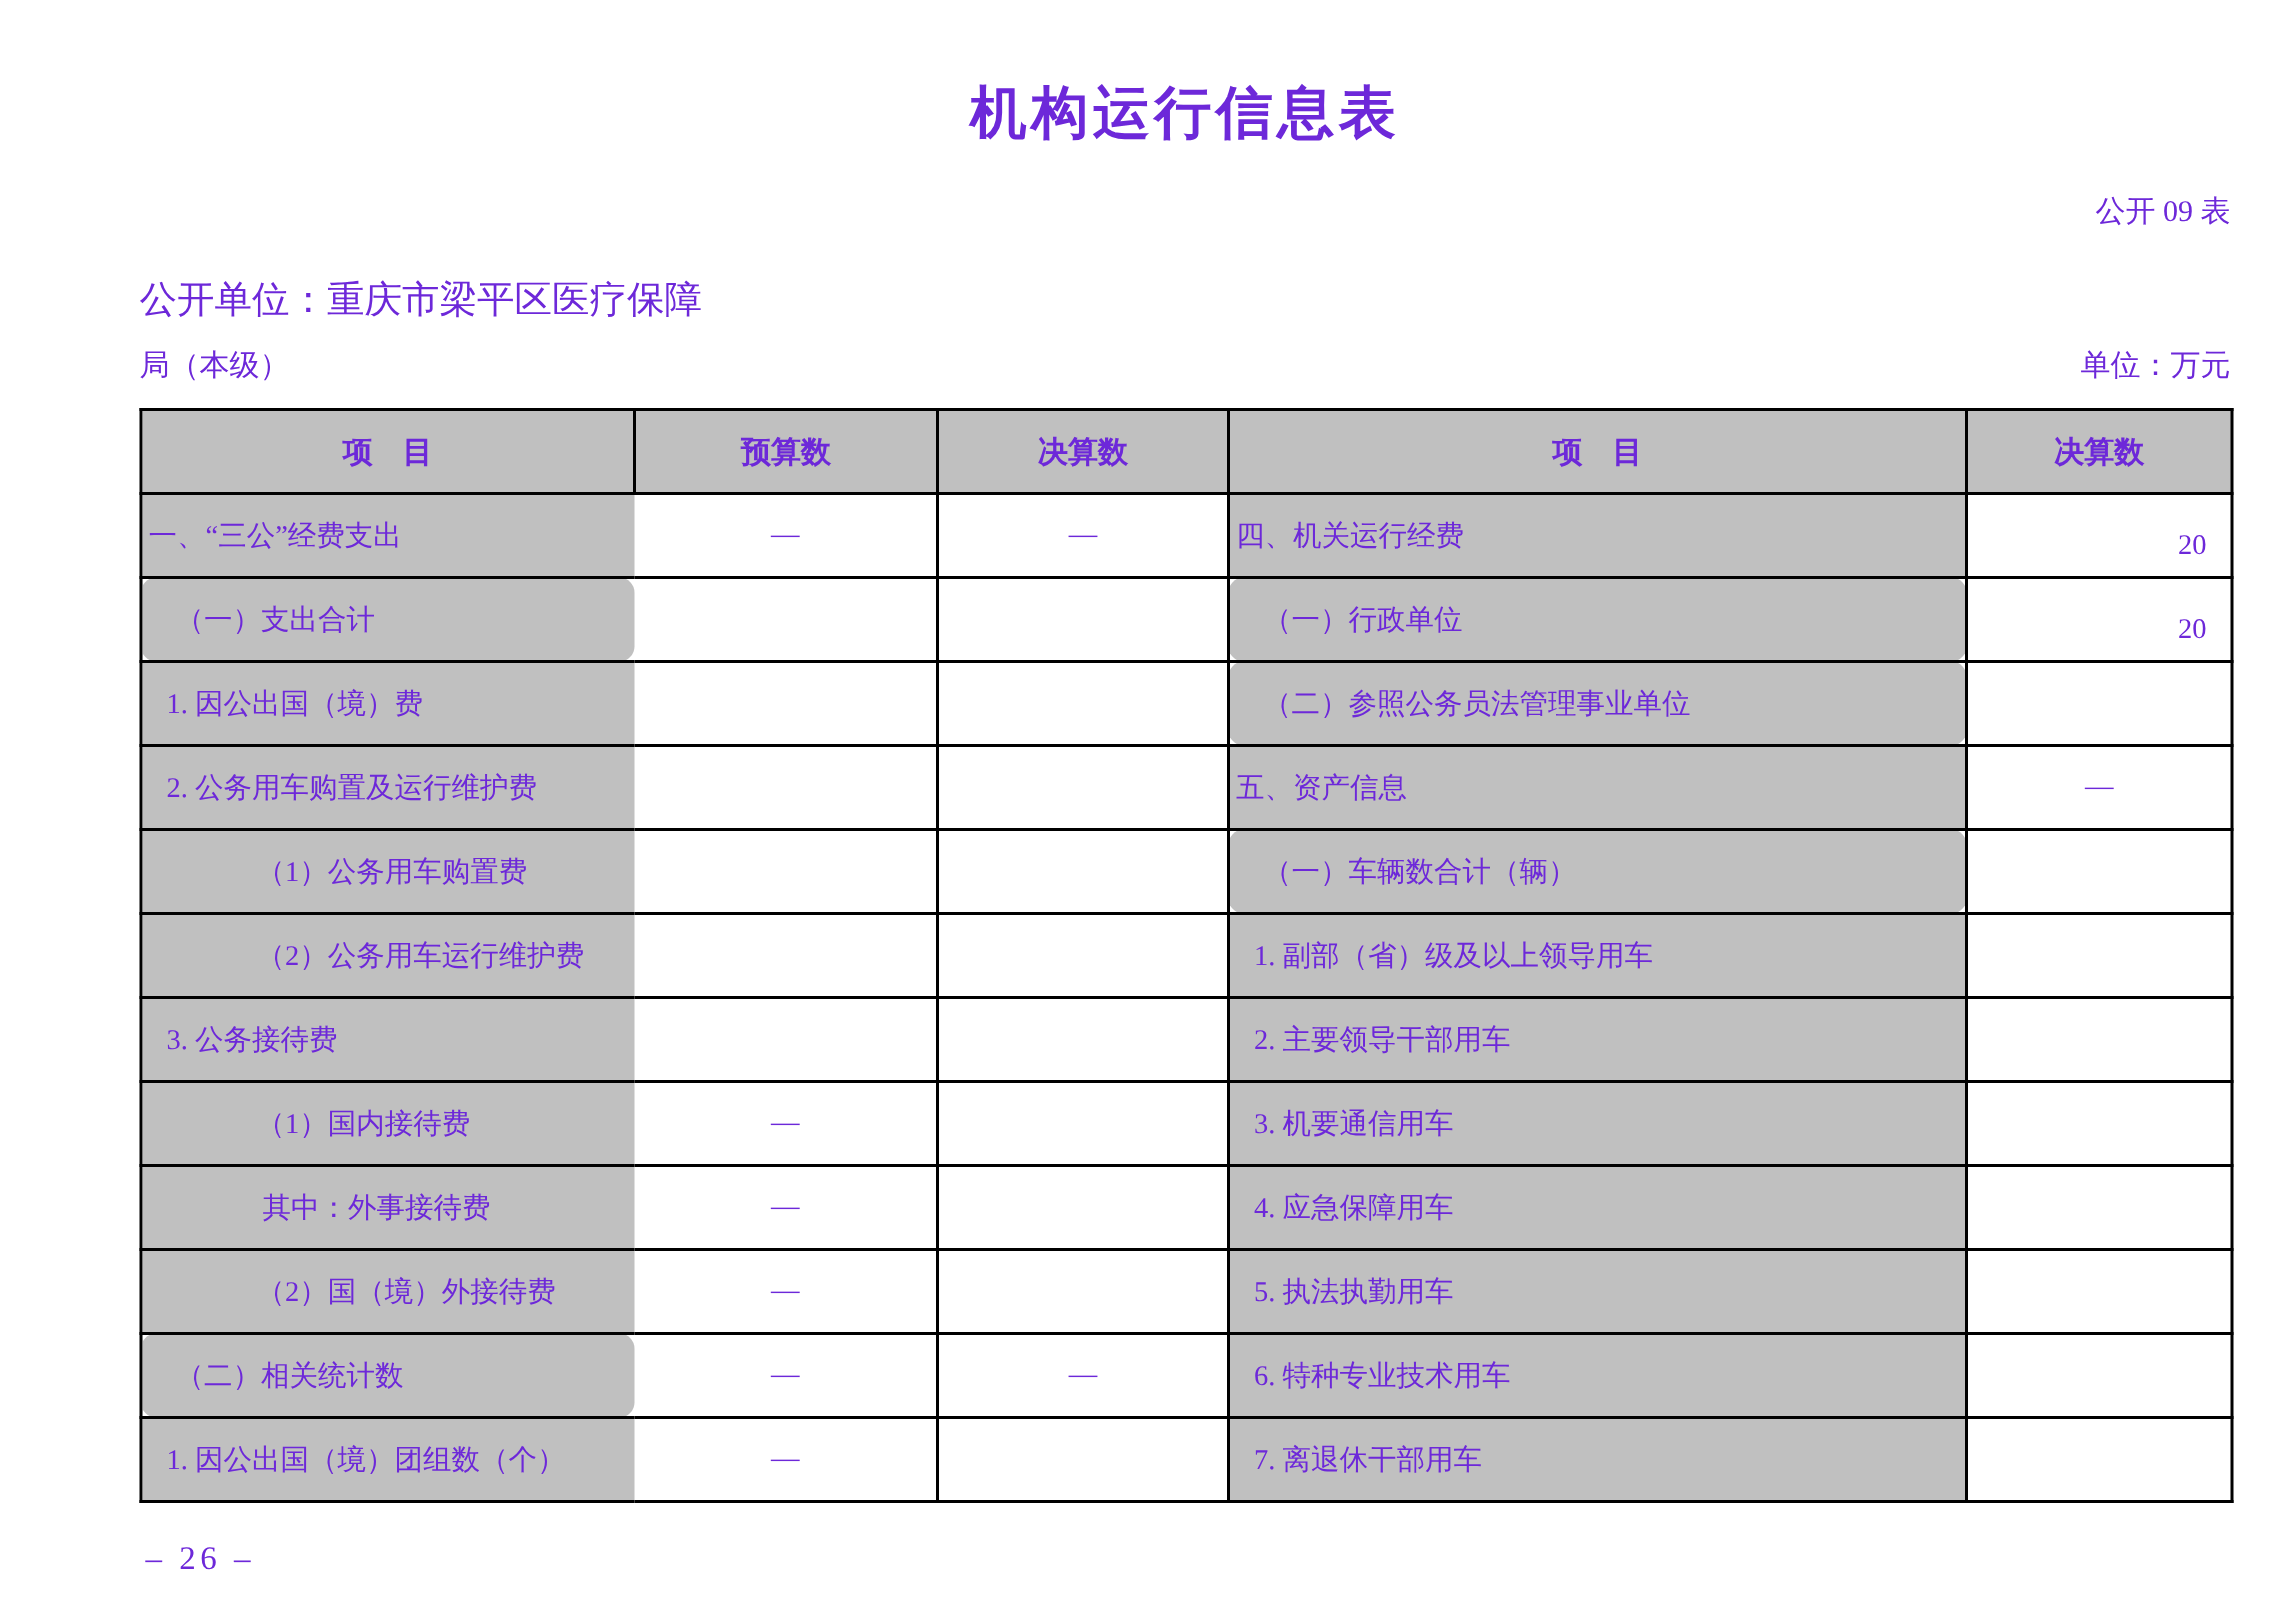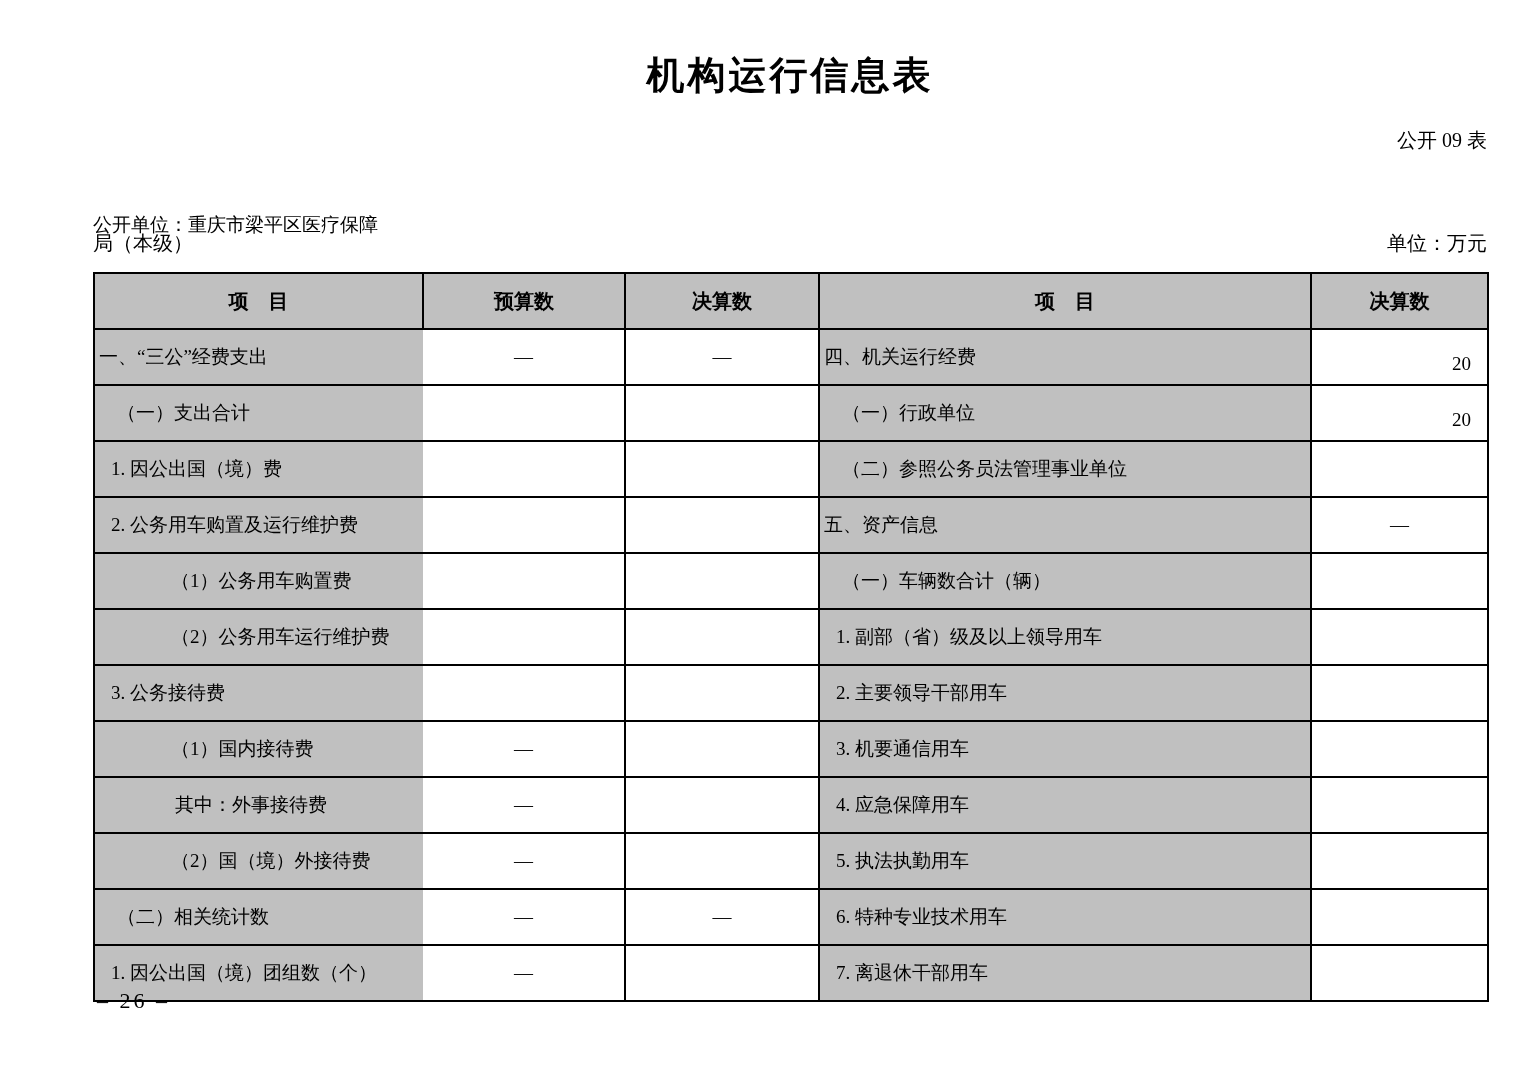--- a/index.html
+++ b/index.html
@@ -1,29 +1,29 @@
 <!DOCTYPE html>
 <html><head>
 <meta charset="utf-8">
 <style>
   html,body{margin:0;padding:0;background:#ffffff;}
   .page{
     position:relative;width:1520px;height:1073px;background:#ffffff;
-    font-family:"Liberation Serif","DejaVu Serif",serif;color:#000000;
+    font-family:"Liberation Serif","DejaVu Serif",serif;color:#6d28d9;
     overflow:hidden;
   }
   .doc-title{
     position:absolute;top:50px;left:93px;width:1394px;
     text-align:center;font-size:38px;font-weight:700;letter-spacing:3px;
   }
   .table-code{
     position:absolute;top:127px;left:93px;width:1394px;
     text-align:right;font-size:20px;
   }
-  .unit-line1{position:absolute;top:183px;left:93px;font-size:19px;margin-top:29px;}
+  .unit-line1{position:absolute;top:183px;left:93px;font-size:25px;}
   .unit-row{
     position:absolute;top:230px;left:93px;width:1394px;
     display:flex;justify-content:space-between;font-size:20px;
   }
   table.info{
     position:absolute;top:272px;left:93px;width:1394px;
     border-collapse:collapse;table-layout:fixed;border:2px solid #000;
   }
   col.c1{width:329px;} col.c2{width:202px;} col.c3{width:194px;}
   col.c4{width:492px;} col.c5{width:177px;}
@@ -31,28 +31,28 @@
   th,td{
     border:2px solid #000;padding:0;font-size:19px;
     overflow:hidden;white-space:nowrap;vertical-align:middle;
   }
   th{background:#c0c0c0;font-weight:700;font-size:20px;text-align:center;}
   td.label{background:#c0c0c0;text-align:left;}
   td.val{background:#ffffff;text-align:center;}
   
   tr.data td.c1{border-right-style:hidden;}
   td[data-indent="0"]{padding-left:4px;}
-  td[data-indent="1"]{padding-left:22px;}
+  td[data-indent="1"]{padding-left:22px;border-radius:10px;}
   td[data-indent="2"]{padding-left:16px;}
   td[data-indent="3"]{padding-left:76px;}
   td[data-indent="4"]{padding-left:80px;}
   td[data-align="right"]{text-align:right;padding-right:16px;padding-top:14px;border-radius:14px;}
   td[data-align="center"]{text-align:center;}
   .pagenum{
-    position:absolute;top:988px;left:97px;font-size:22px;letter-spacing:3px;
+    position:absolute;top:1026px;left:97px;font-size:22px;letter-spacing:3px;
   }
 </style>
 </head>
 <body>
 
 <div class="page">
 
   <div class="doc-title">机构运行信息表</div>
   <div class="table-code">公开 09 表</div>
   <div class="unit-line1">公开单位：重庆市梁平区医疗保障</div>

